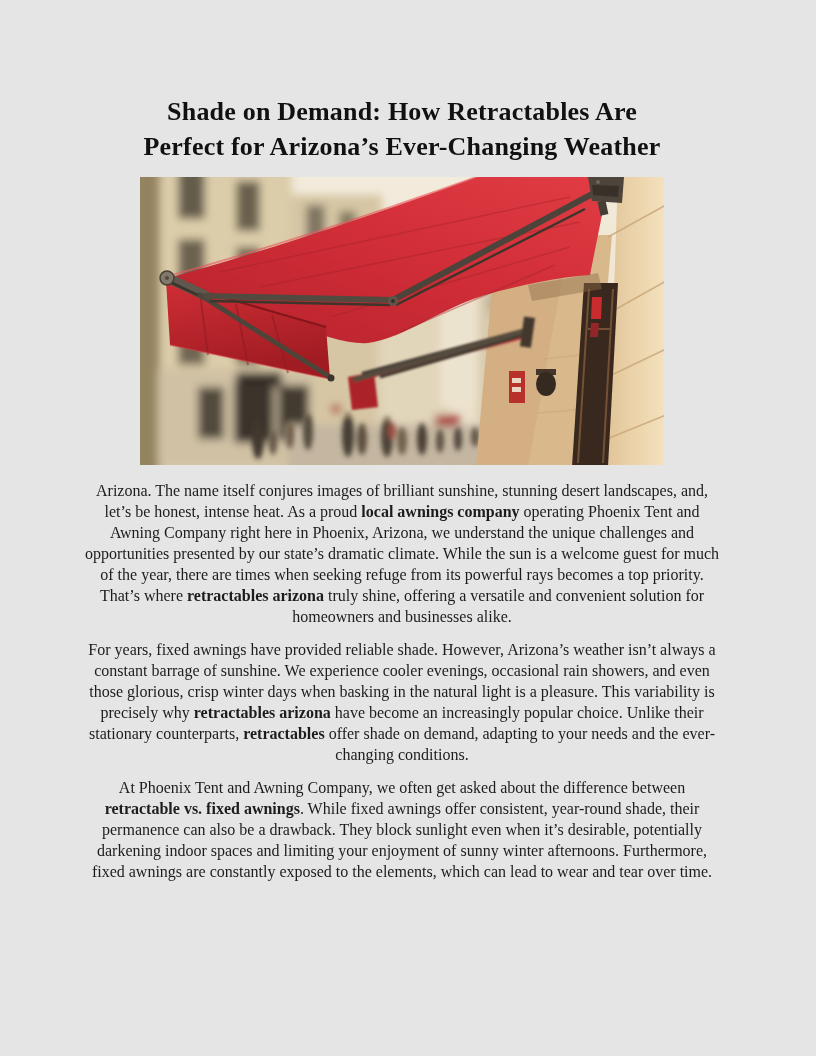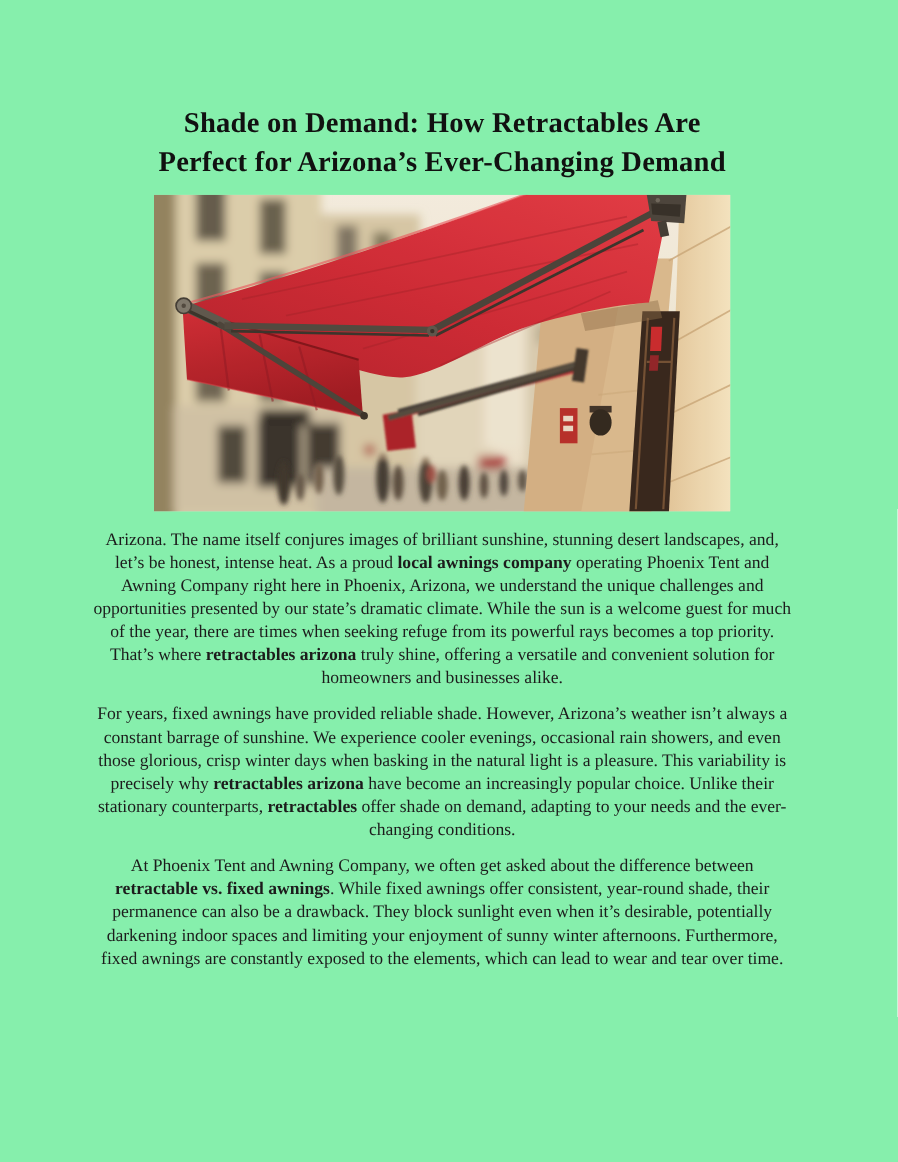--- a/index.html
+++ b/index.html
@@ -2,21 +2,21 @@
 <html style="--awning-red: #c82433; --awning-red-dark: #9c1620; --awning-highlight: #e8505c; --frame-metal: #45403a; --wall-sunlit: #f0dfbd; --wall-shaded: #d8b98f; --door-brown: #30211a; --sky-cream: #f2ecdf; --building-beige: #d9cdaf; --street-gray: #bfb4a1; --sign-red: #c0282e;"><head>
 <meta charset="utf-8">
 <style>
   html, body { margin: 0; padding: 0; background: #ffffff; }
   .page {
     position: relative;
     width: 816px;
     height: 1056px;
     box-sizing: border-box;
     padding: 94px 96px 0 84px;
-    background: #86efac;
+    background: #e5e5e5;
     font-family: "Liberation Serif", "DejaVu Serif", serif;
     color: #1c1c1c;
     overflow: hidden;
   }
   .title {
     margin: 0 0 13px 0;
     font-size: 26px;
     line-height: 35px;
     font-weight: bold;
     text-align: center;
@@ -40,21 +40,21 @@
   }
   .body-text b { font-weight: bold; }
 </style>
 </head>
 <body>
 
 <div class="page">
 
   <h1 class="title">
     <span class="tline">Shade on Demand: How Retractables Are</span>
-    <span class="tline">Perfect for Arizona’s Ever-Changing Demand</span>
+    <span class="tline">Perfect for Arizona’s Ever-Changing Weather</span>
   </h1>
 
   <figure class="hero" aria-label="Red retractable awnings extended over a sunlit street lined with beige buildings">
     <svg width="524" height="288" viewBox="0 0 524 288" xmlns="http://www.w3.org/2000/svg">
       <defs>
         <filter id="blurBg" x="-10%" y="-10%" width="120%" height="120%">
             <feGaussianBlur stdDeviation="4.5"></feGaussianBlur>
           </filter>
         <filter id="blurMid" x="-20%" y="-20%" width="140%" height="140%">
             <feGaussianBlur stdDeviation="2.5"></feGaussianBlur>

